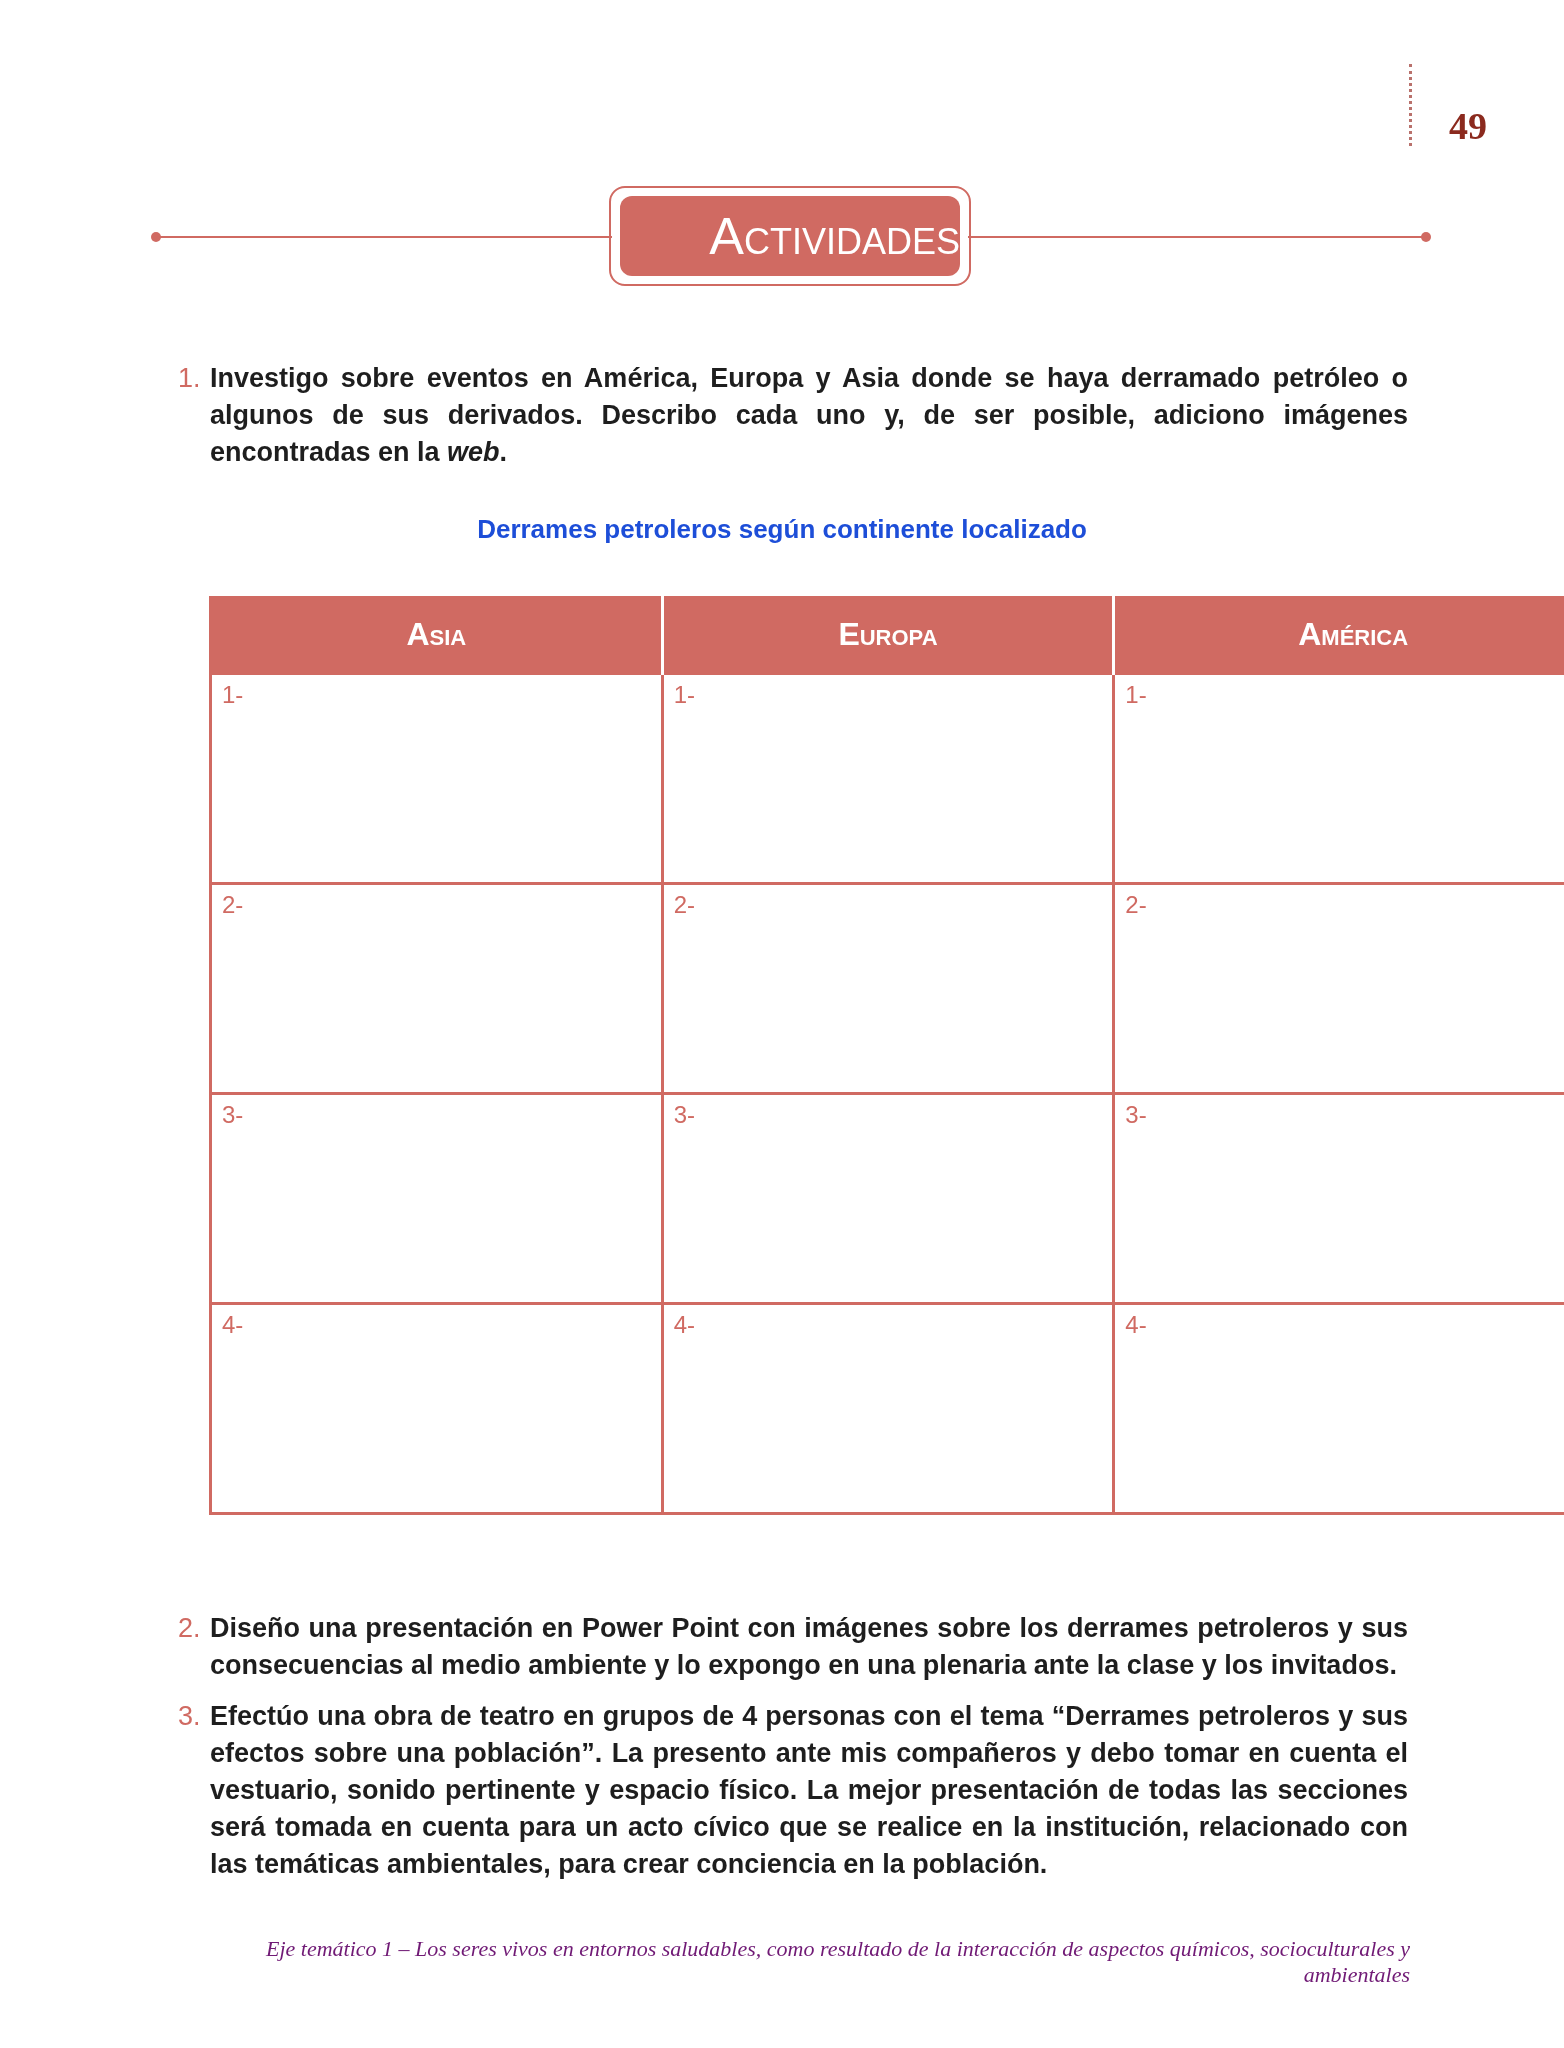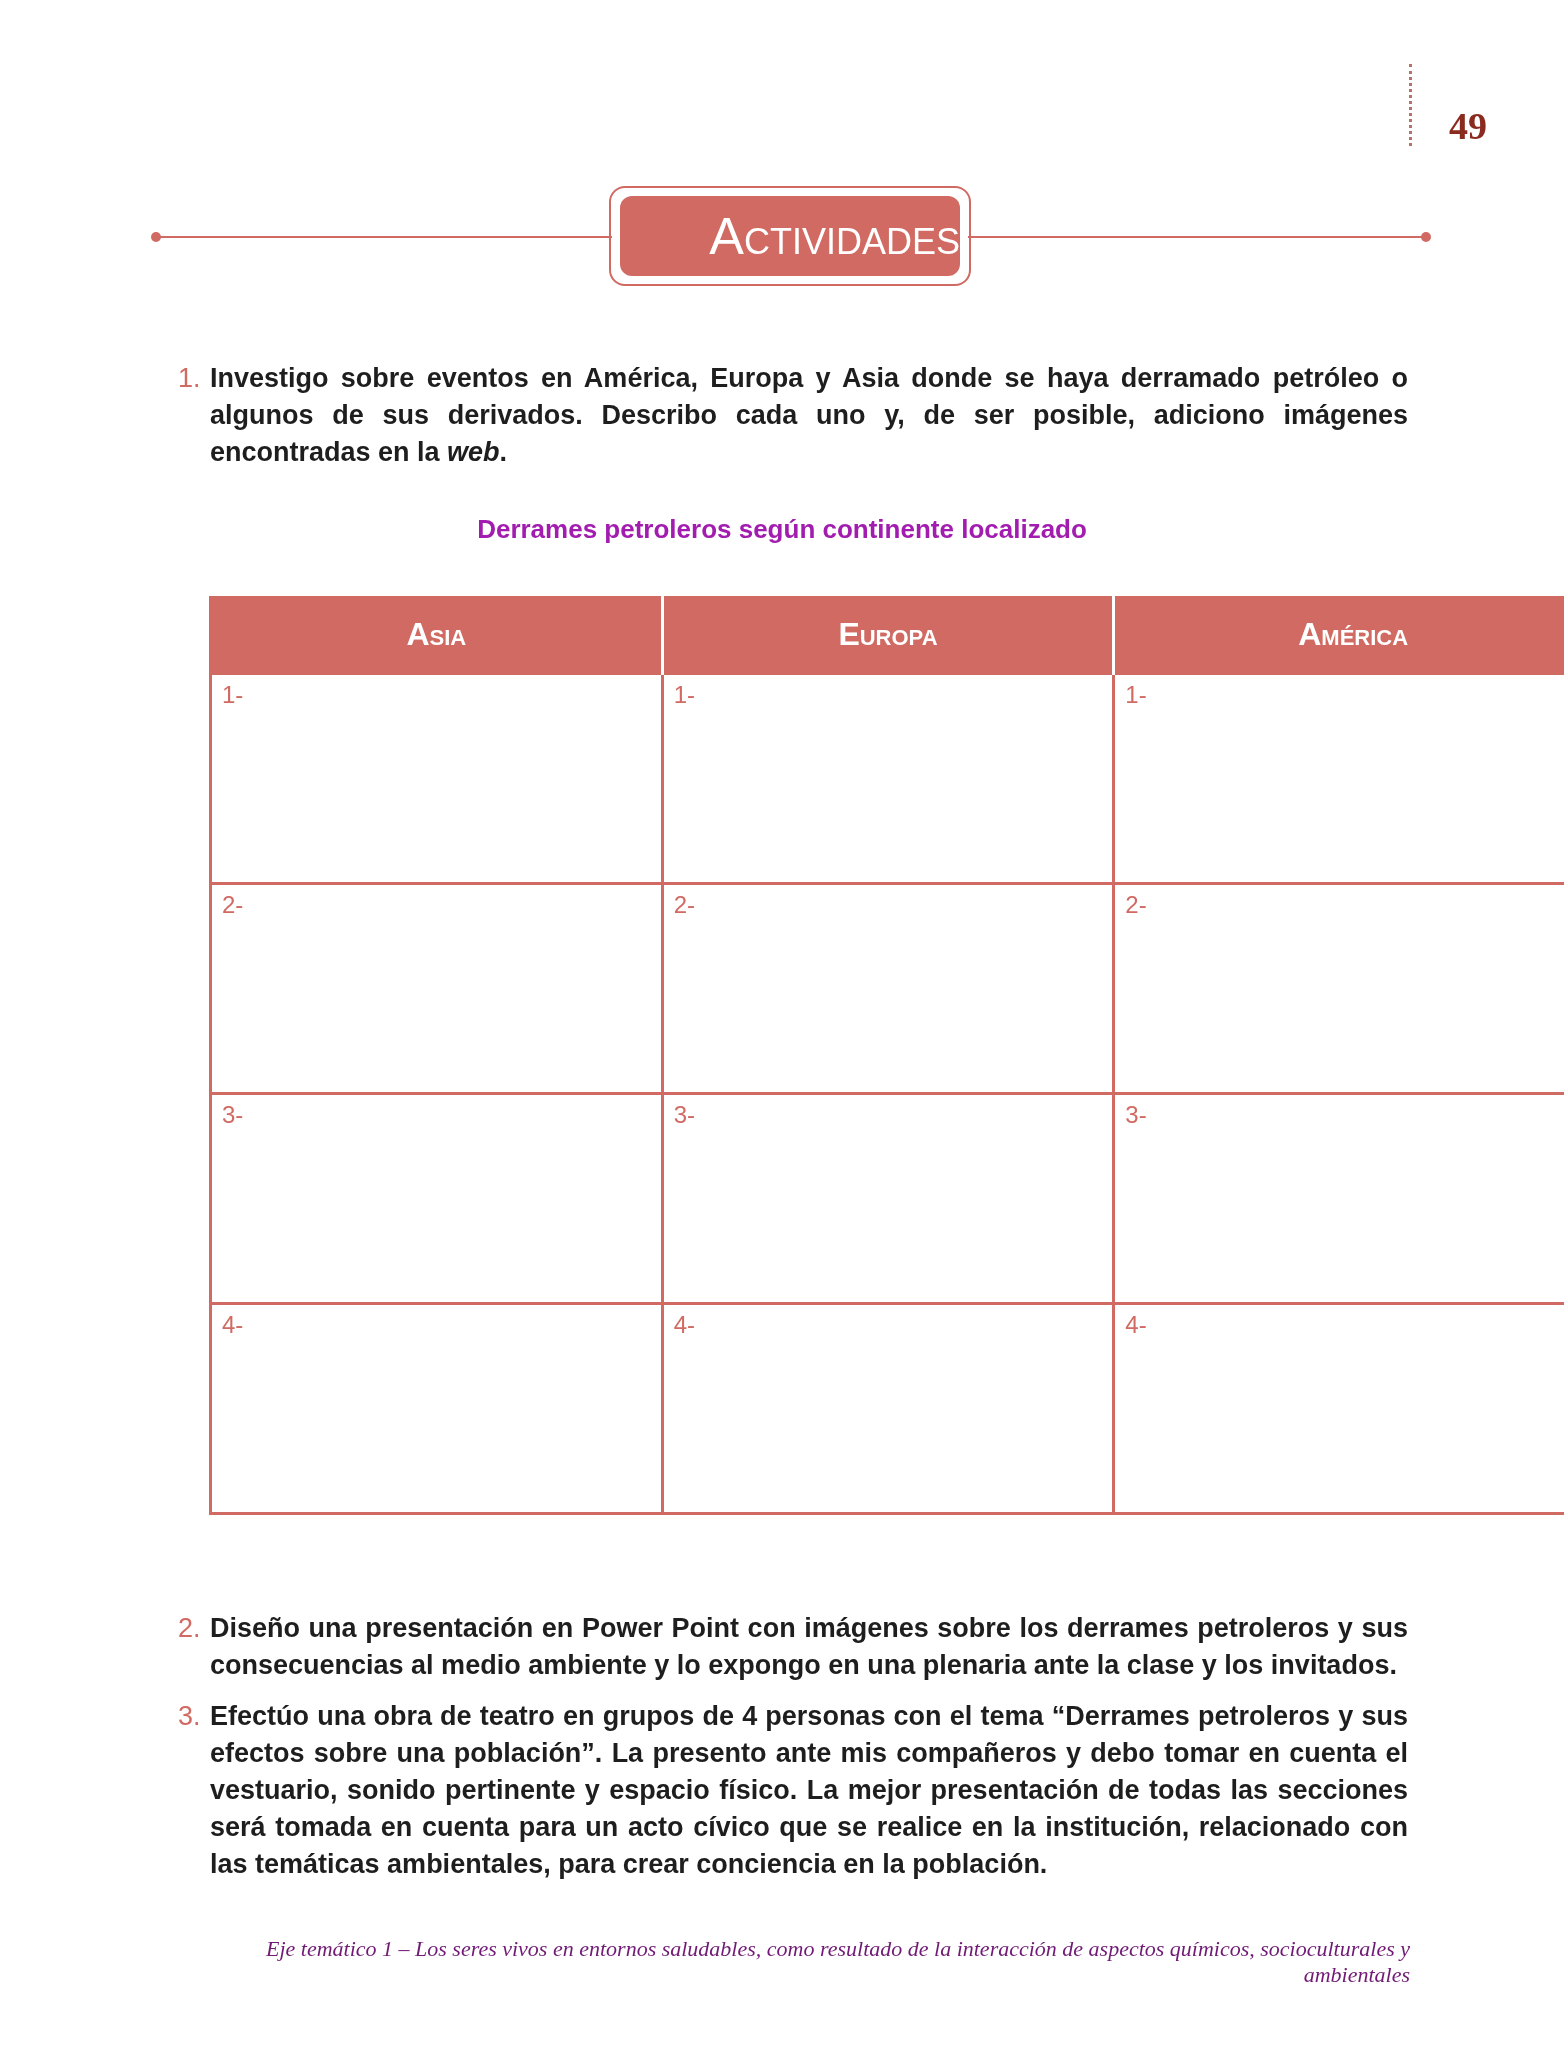--- a/index.html
+++ b/index.html
@@ -10,21 +10,21 @@
   .hline.left { left:156px; width:456px; }
   .hline.right { left:968px; width:456px; }
   .dot { position:absolute; top:232px; width:10px; height:10px; border-radius:50%; background:#d06a62; }
   .dot.left { left:151px; }
   .dot.right { left:1421px; }
   .title-frame { position:absolute; left:609px; top:186px; width:362px; height:100px; border:2px solid #d06a62; border-radius:16px; box-sizing:border-box; }
   .title-box { position:absolute; left:620px; top:196px; width:340px; height:80px; background:#d06a62; border-radius:12px; display:flex; align-items:center; justify-content:flex-end; color:#fff; font-size:52px; letter-spacing:0px; font-variant:small-caps; }
   .activity { position:absolute; left:178px; width:1230px; font-size:27px; line-height:37px; font-weight:bold; color:#1e1e1e; }
   .activity .num { position:absolute; left:0; color:#d06a62; font-weight:normal; }
   .activity .text { display:block; padding-left:32px; text-align:justify; }
-  .table-caption { position:absolute; left:0; width:1564px; top:514px; text-align:center; font-size:26px; font-weight:bold; color:#a21caf; }
+  .table-caption { position:absolute; left:0; width:1564px; top:514px; text-align:center; font-size:26px; font-weight:bold; color:#1d4ed8; }
   .grid { position:absolute; left:209px; top:596px; width:1358px; border-collapse:collapse; table-layout:fixed; }
   .grid th { background:#d06a62; color:#fff; height:74px; font-size:32px; font-weight:bold; font-variant:small-caps; border-left:3px solid #fff; border-right:3px solid #fff; }
   .grid th:first-child { border-left:3px solid #d06a62; }
   .grid th:last-child { border-right:3px solid #d06a62;padding-left:28px; }
   .grid td { border:3px solid #d06a62; height:210px; vertical-align:top; padding:6px 10px; box-sizing:border-box; font-size:24px; color:#d06a62; }
   .footer { position:absolute; left:210px; top:1936px; width:1200px; text-align:right; font-family:"Liberation Serif", serif; font-style:italic; font-size:22px; color:#701a75; }
 </style>
 </head>
 <body>
 

